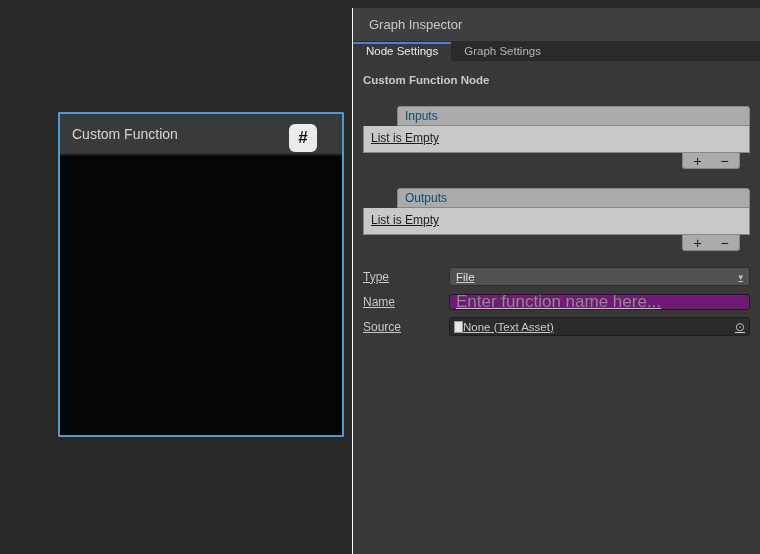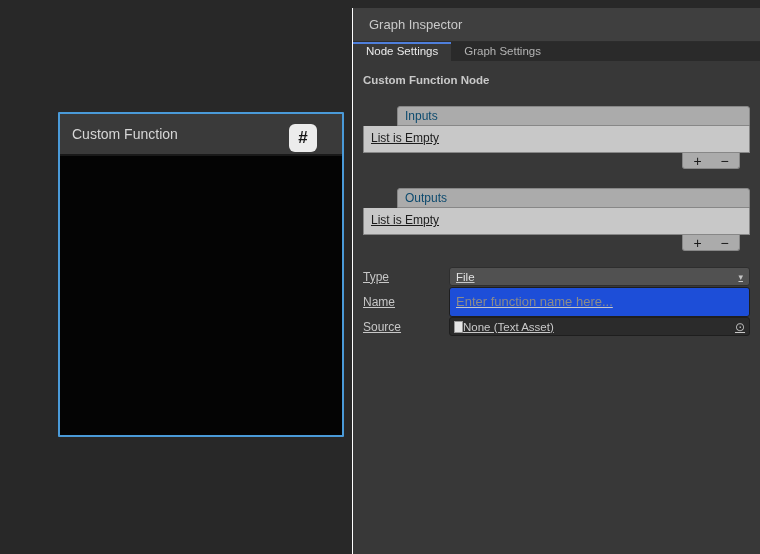--- a/index.html
+++ b/index.html
@@ -106,23 +106,23 @@
 
   .dropdown {
     flex:1; height:19px;
     background:#515151; border:1px solid #2e2e2e; border-radius:3px;
     display:flex; align-items:center;
     padding:0 6px; font-size:11.5px; color:#e2e2e2;
   }
   .dropdown .caret { margin-left:auto; font-size:9px; color:#c4c4c4; }
 
   .tfield {
-    flex:1; height:30px;
-    background:#1d4ed8; border:1px solid #1e1e1e; border-radius:3px;
-    padding:0 6px; font-size:13px; color:#d2d2d2;
+    flex:1; height:16px;
+    background:#701a75; border:1px solid #1e1e1e; border-radius:3px;
+    padding:0 6px; font-size:17px; color:#d2d2d2;
     font-family:inherit; outline:none;
   }
   .tfield::placeholder { color:#8b8b8b; opacity:1; }
 
   .objfield {
     flex:1; height:19px;
     background:#2b2b2b; border:1px solid #1e1e1e; border-radius:3px;
     display:flex; align-items:center;
     padding-left:4px; font-size:11.5px; color:#c9c9c9;
     position:relative;

